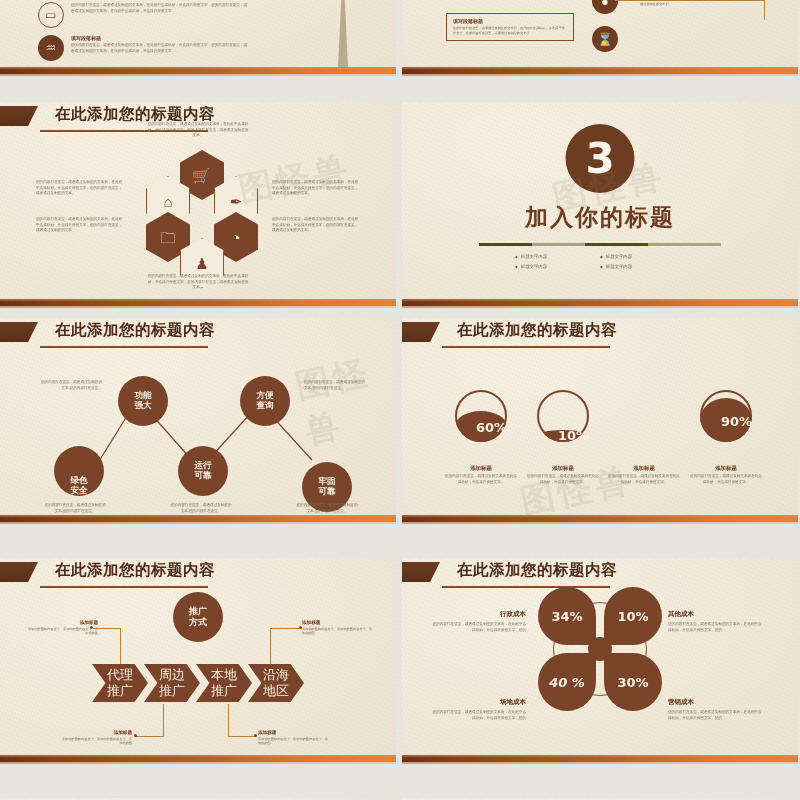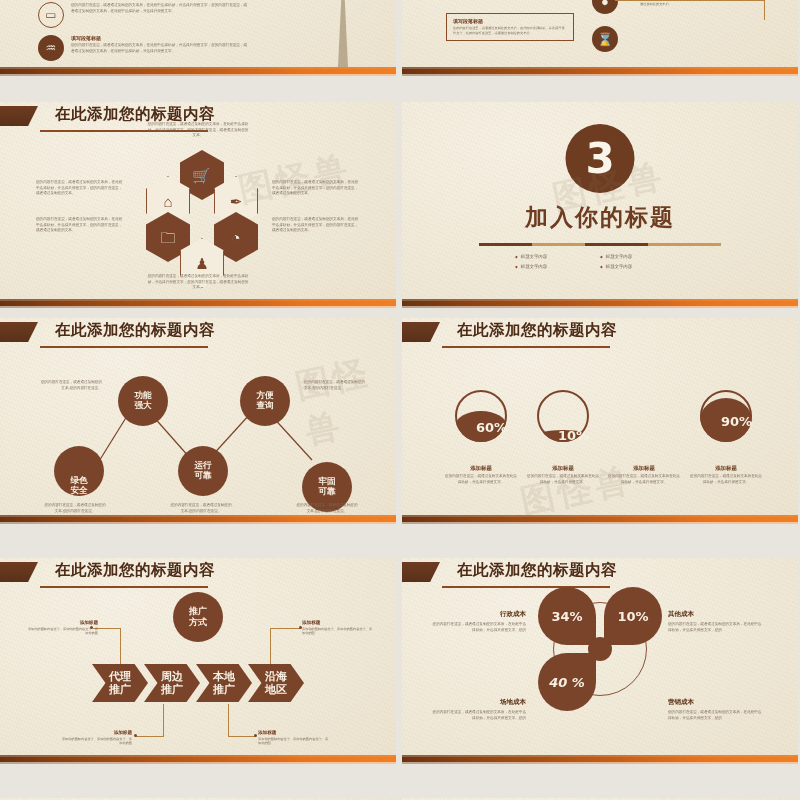--- a/index.html
+++ b/index.html
@@ -199,21 +199,21 @@
   }
   .wf-h { font-size: 5.4px; font-weight: 700; color: #6d3c21; text-align: center; }
   .wf-b { width: 72px; text-align: center; }
 
   
   .chev {
     position: absolute; width: 56px; height: 38px;
     background: #7a442a; color: #f7f0e2;
     clip-path: polygon(0 0, 76% 0, 100% 50%, 76% 100%, 0 100%, 24% 50%);
     display: flex; align-items: center; justify-content: center;
-    text-align: center; font-size: 11px; font-weight: 700; line-height: 1.2;
+    text-align: center; font-size: 13px; font-weight: 400; line-height: 1.2;
     font-family: "DejaVu Sans","Liberation Sans",sans-serif;
   }
   .chev.first { clip-path: polygon(0 0, 76% 0, 100% 50%, 76% 100%, 0 100%, 24% 50%); }
   .promo {
     position: absolute; left: 50%; top: 34px; transform: translateX(-50%);
     width: 50px; height: 50px; border-radius: 50%;
     background: #7a442a; color: #f7f0e2;
     display: flex; align-items: center; justify-content: center;
     text-align: center; font-size: 9px; font-weight: 700; line-height: 1.2;
     font-family: "DejaVu Sans","Liberation Sans",sans-serif;
@@ -508,20 +508,23 @@
       <div class="cloverring"></div>
       <div class="petal tl">
           <span>34%</span>
         </div>
       <div class="petal tr">
           <span>10%</span>
         </div>
       <div class="petal bl">
           <span>40 %</span>
         </div>
+      <div class="petal br">
+          <span>30%</span>
+        </div>
       <div class="cloverhub"></div>
     </div>
 
     <div class="cl-lab" style="left:28px; top:52px; text-align:right;">
       <div class="cl-h">行政成本</div>
       <div class="body-txt">您的内容打在这里，或者通过复制您的文本后，在此框中选择粘贴，并选择只保留文字。您的</div>
     </div>
     <div class="cl-lab" style="left:266px; top:52px;">
       <div class="cl-h">其他成本</div>
       <div class="body-txt">您的内容打在这里，或者通过复制您的文本后，在此框中选择粘贴，并选择只保留文字。您的</div>

